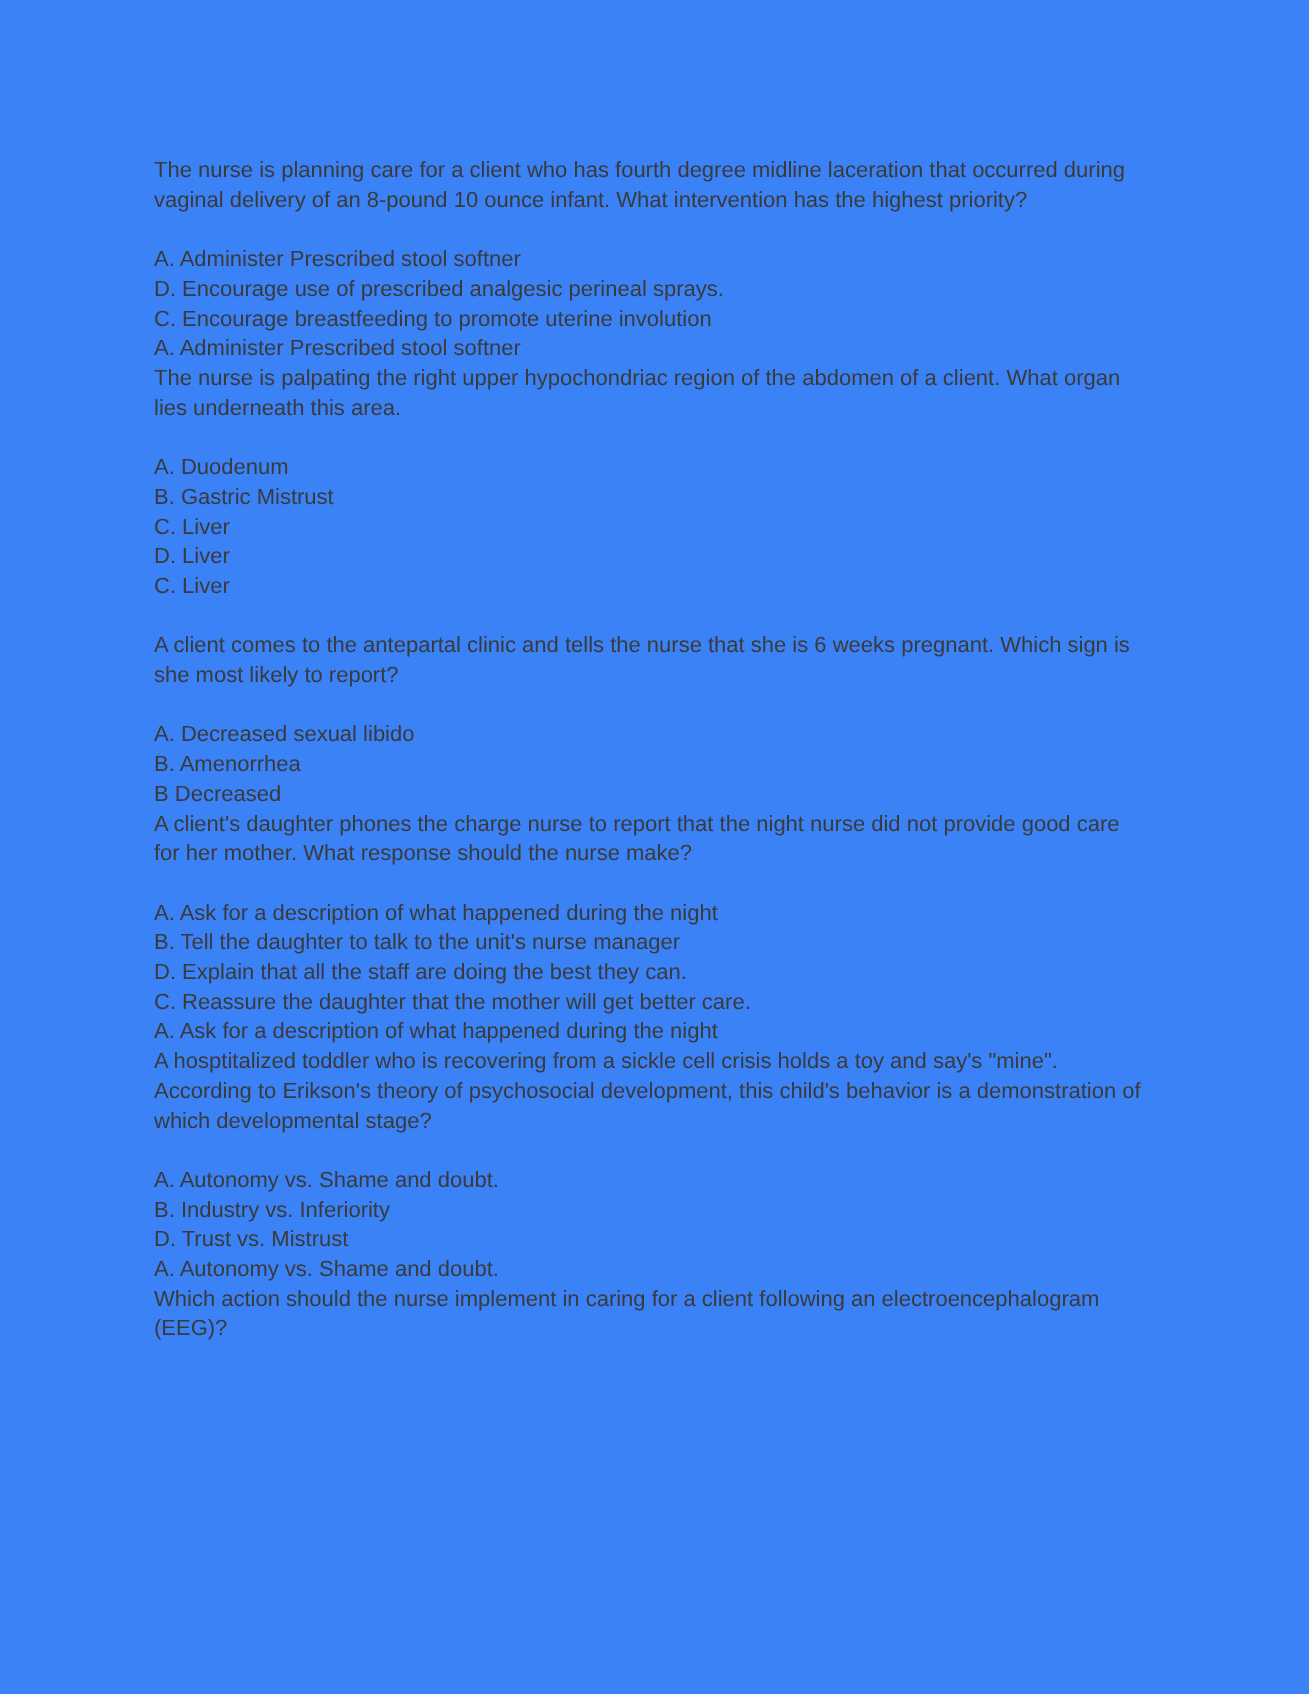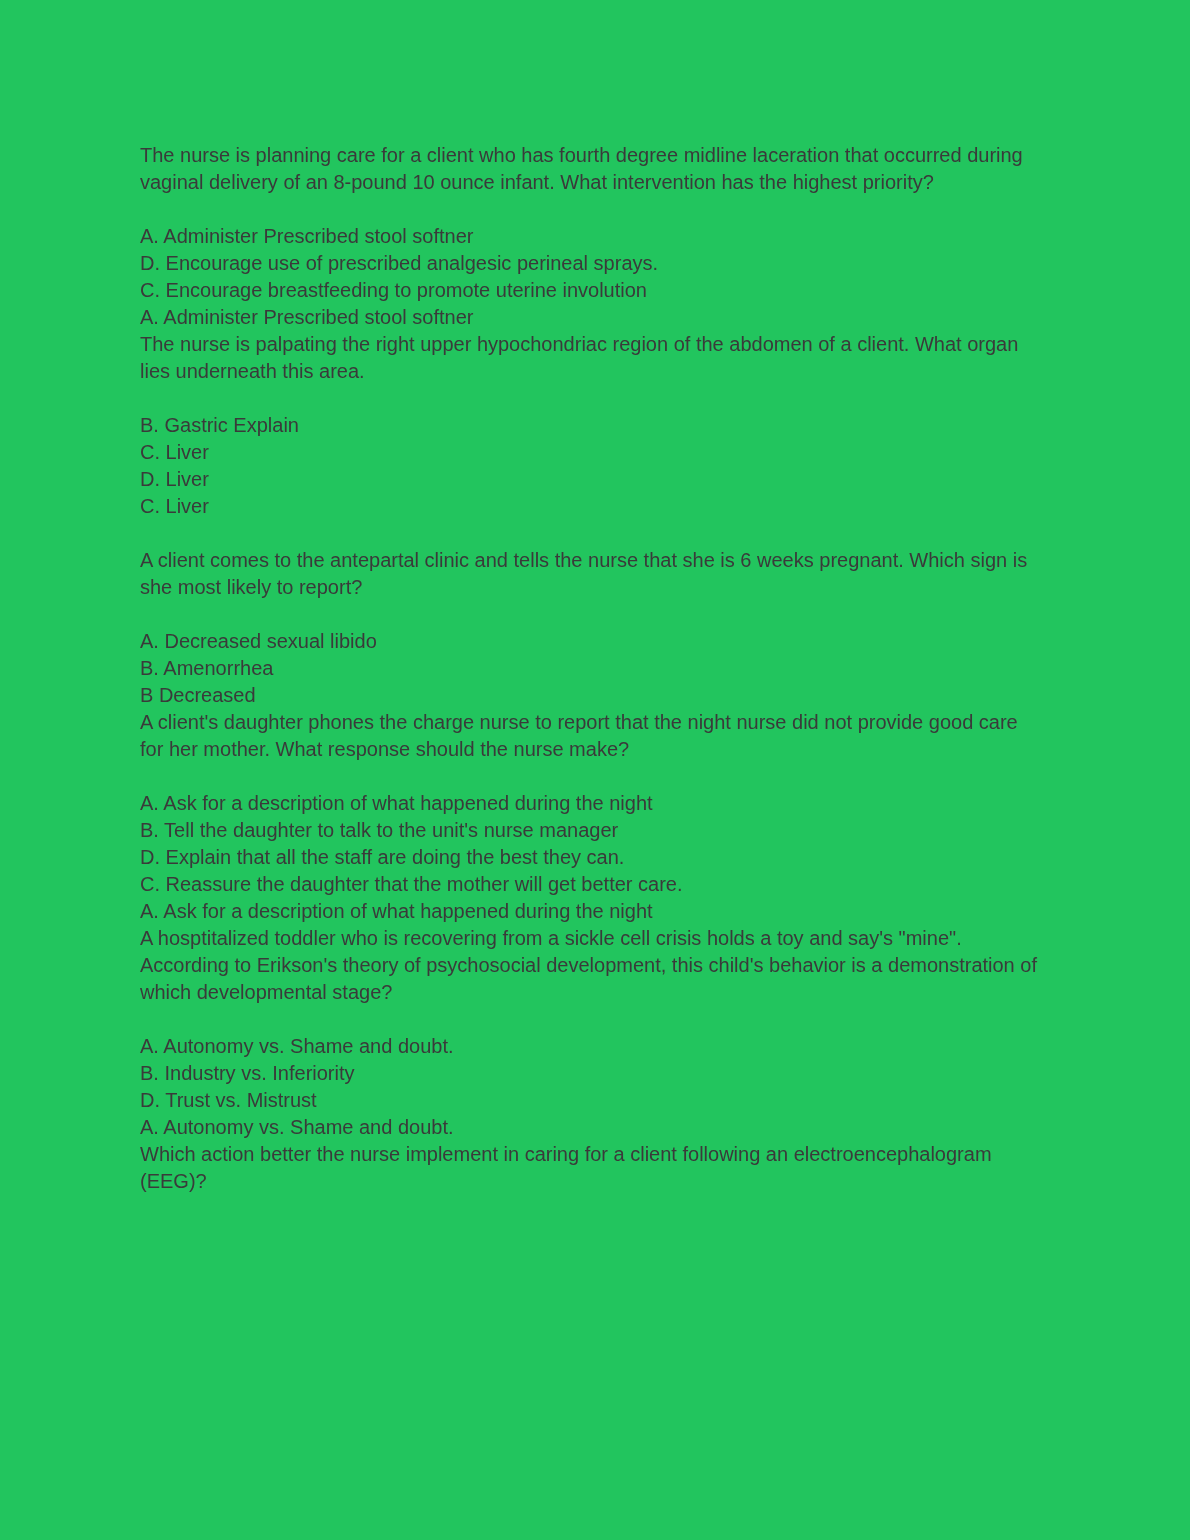--- a/index.html
+++ b/index.html
@@ -9,21 +9,21 @@
   body {
     width: 1190px;
     height: 1540px;
     background: #ffffff;
     font-family: "Liberation Sans", sans-serif;
     overflow: hidden;
   }
   .page {
     width: 1190px;
     height: 1540px;
-    background: #22c55e;
+    background: #3b82f6;
     box-sizing: border-box;
   }
   .content {
     box-sizing: border-box;
     padding: 142px 0 0 140px;
     width: 1050px;            
     color: #3a3a3a;
     font-size: 20px;
     line-height: 27px;
   }
@@ -48,21 +48,22 @@
   <div class="content" style="color: rgb(58, 58, 58);">
     <div class="text-column">
         <p class="text-line question">The nurse is planning care for a client who has fourth degree midline laceration that occurred during vaginal delivery of an 8-pound 10 ounce infant. What intervention has the highest priority?</p>
         <p class="blank-line"></p>
         <p class="text-line option">A. Administer Prescribed stool softner</p>
         <p class="text-line option">D. Encourage use of prescribed analgesic perineal sprays.</p>
         <p class="text-line option">C. Encourage breastfeeding to promote uterine involution</p>
         <p class="text-line answer">A. Administer Prescribed stool softner</p>
         <p class="text-line question">The nurse is palpating the right upper hypochondriac region of the abdomen of a client. What organ lies underneath this area.</p>
         <p class="blank-line"></p>
-        <p class="text-line option">B. Gastric Explain</p>
+        <p class="text-line option">A. Duodenum</p>
+        <p class="text-line option">B. Gastric Mistrust</p>
         <p class="text-line option">C. Liver</p>
         <p class="text-line option">D. Liver</p>
         <p class="text-line answer">C. Liver</p>
         <p class="blank-line"></p>
         <p class="text-line question">A client comes to the antepartal clinic and tells the nurse that she is 6 weeks pregnant. Which sign is she most likely to report?</p>
         <p class="blank-line"></p>
         <p class="text-line option">A. Decreased sexual libido</p>
         <p class="text-line option">B. Amenorrhea</p>
         <p class="text-line answer">B Decreased</p>
         <p class="text-line question">A client's daughter phones the charge nurse to report that the night nurse did not provide good care for her mother. What response should the nurse make?</p>
@@ -71,16 +72,16 @@
         <p class="text-line option">B. Tell the daughter to talk to the unit's nurse manager</p>
         <p class="text-line option">D. Explain that all the staff are doing the best they can.</p>
         <p class="text-line option">C. Reassure the daughter that the mother will get better care.</p>
         <p class="text-line answer">A. Ask for a description of what happened during the night</p>
         <p class="text-line question">A hosptitalized toddler who is recovering from a sickle cell crisis holds a toy and say's "mine". According to Erikson's theory of psychosocial development, this child's behavior is a demonstration of which developmental stage?</p>
         <p class="blank-line"></p>
         <p class="text-line option">A. Autonomy vs. Shame and doubt.</p>
         <p class="text-line option">B. Industry vs. Inferiority</p>
         <p class="text-line option">D. Trust vs. Mistrust</p>
         <p class="text-line answer">A. Autonomy vs. Shame and doubt.</p>
-        <p class="text-line question">Which action better the nurse implement in caring for a client following an electroencephalogram (EEG)?</p>
+        <p class="text-line question">Which action should the nurse implement in caring for a client following an electroencephalogram (EEG)?</p>
       </div>
   </div>
 </div>
 
 </body></html>

